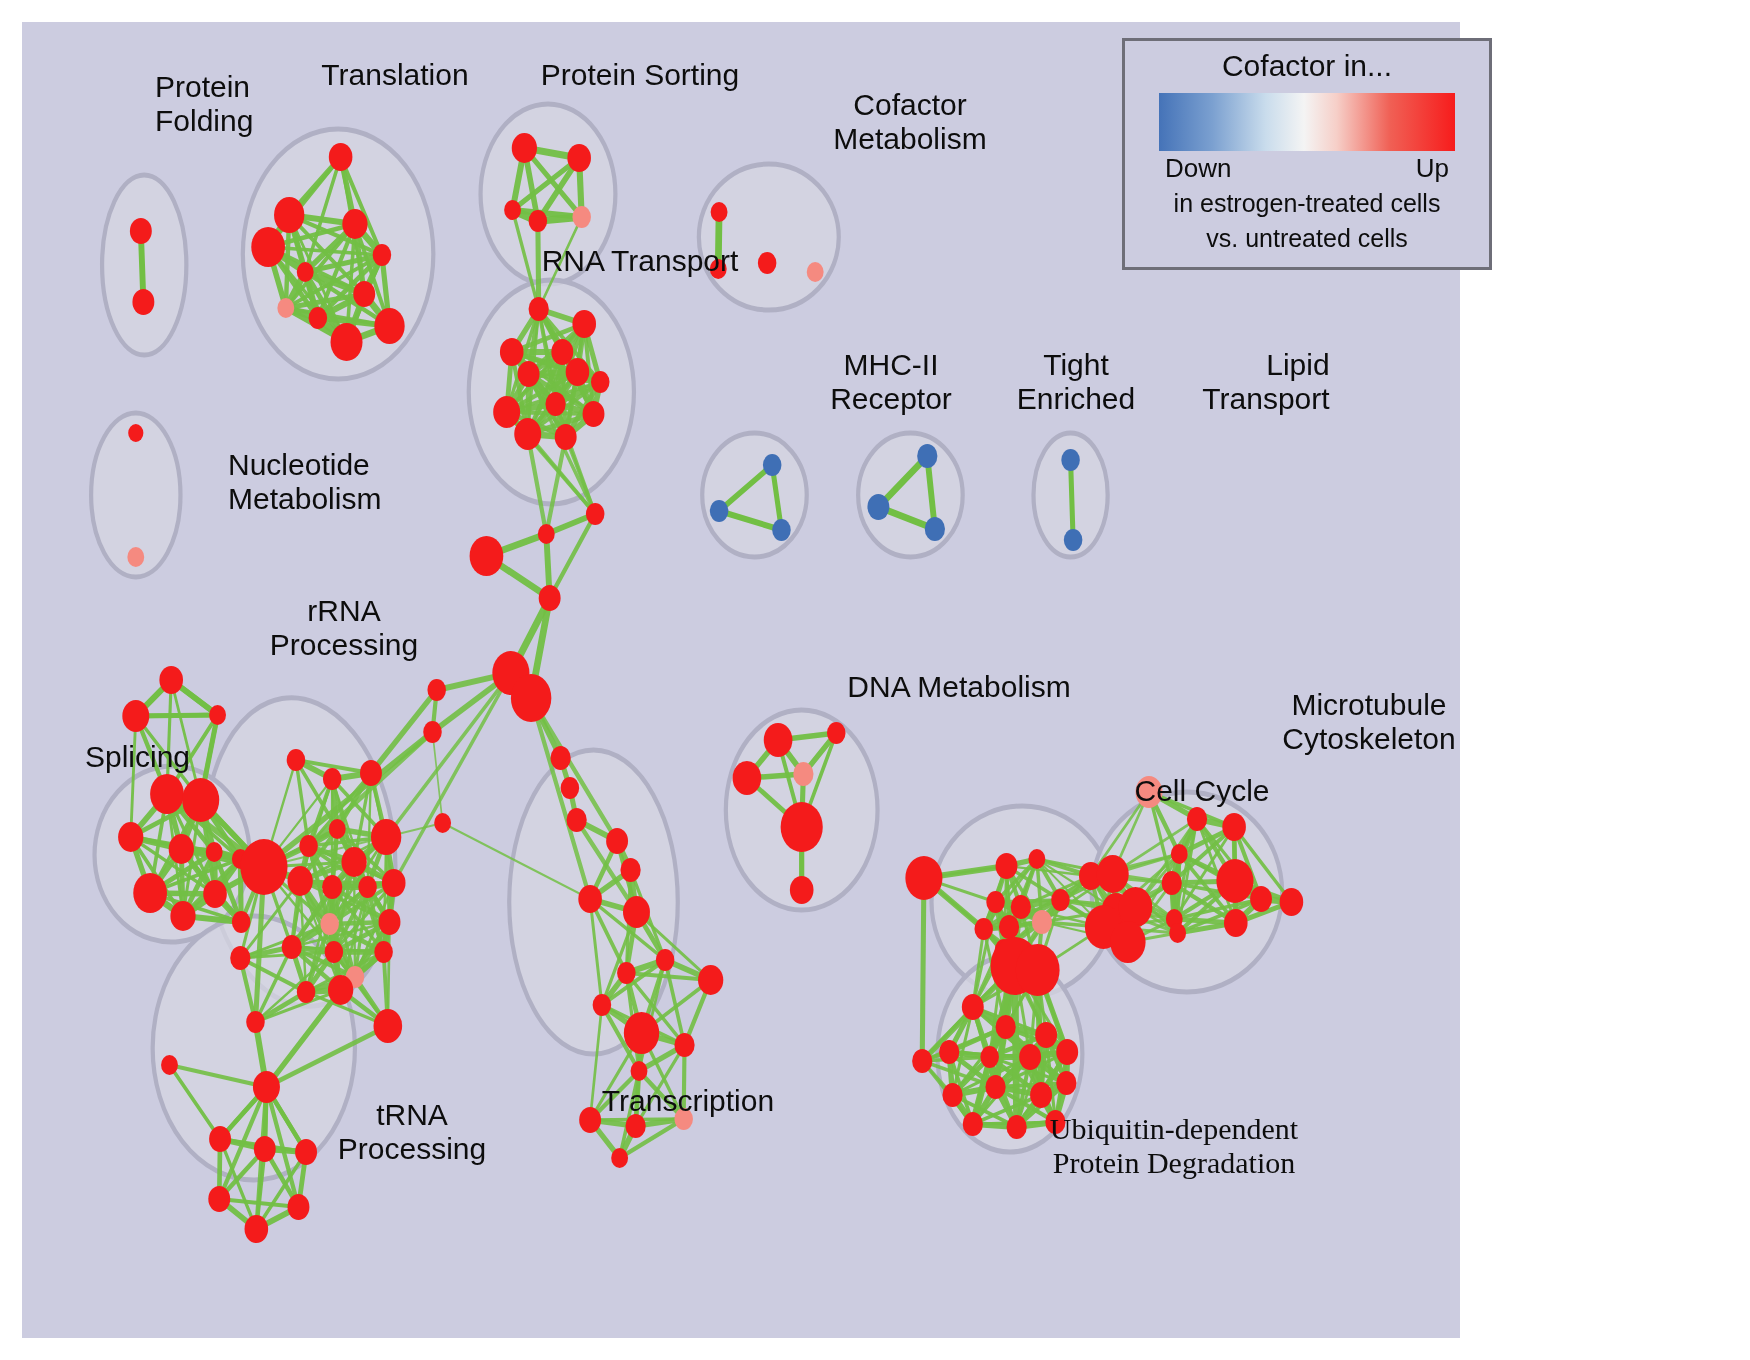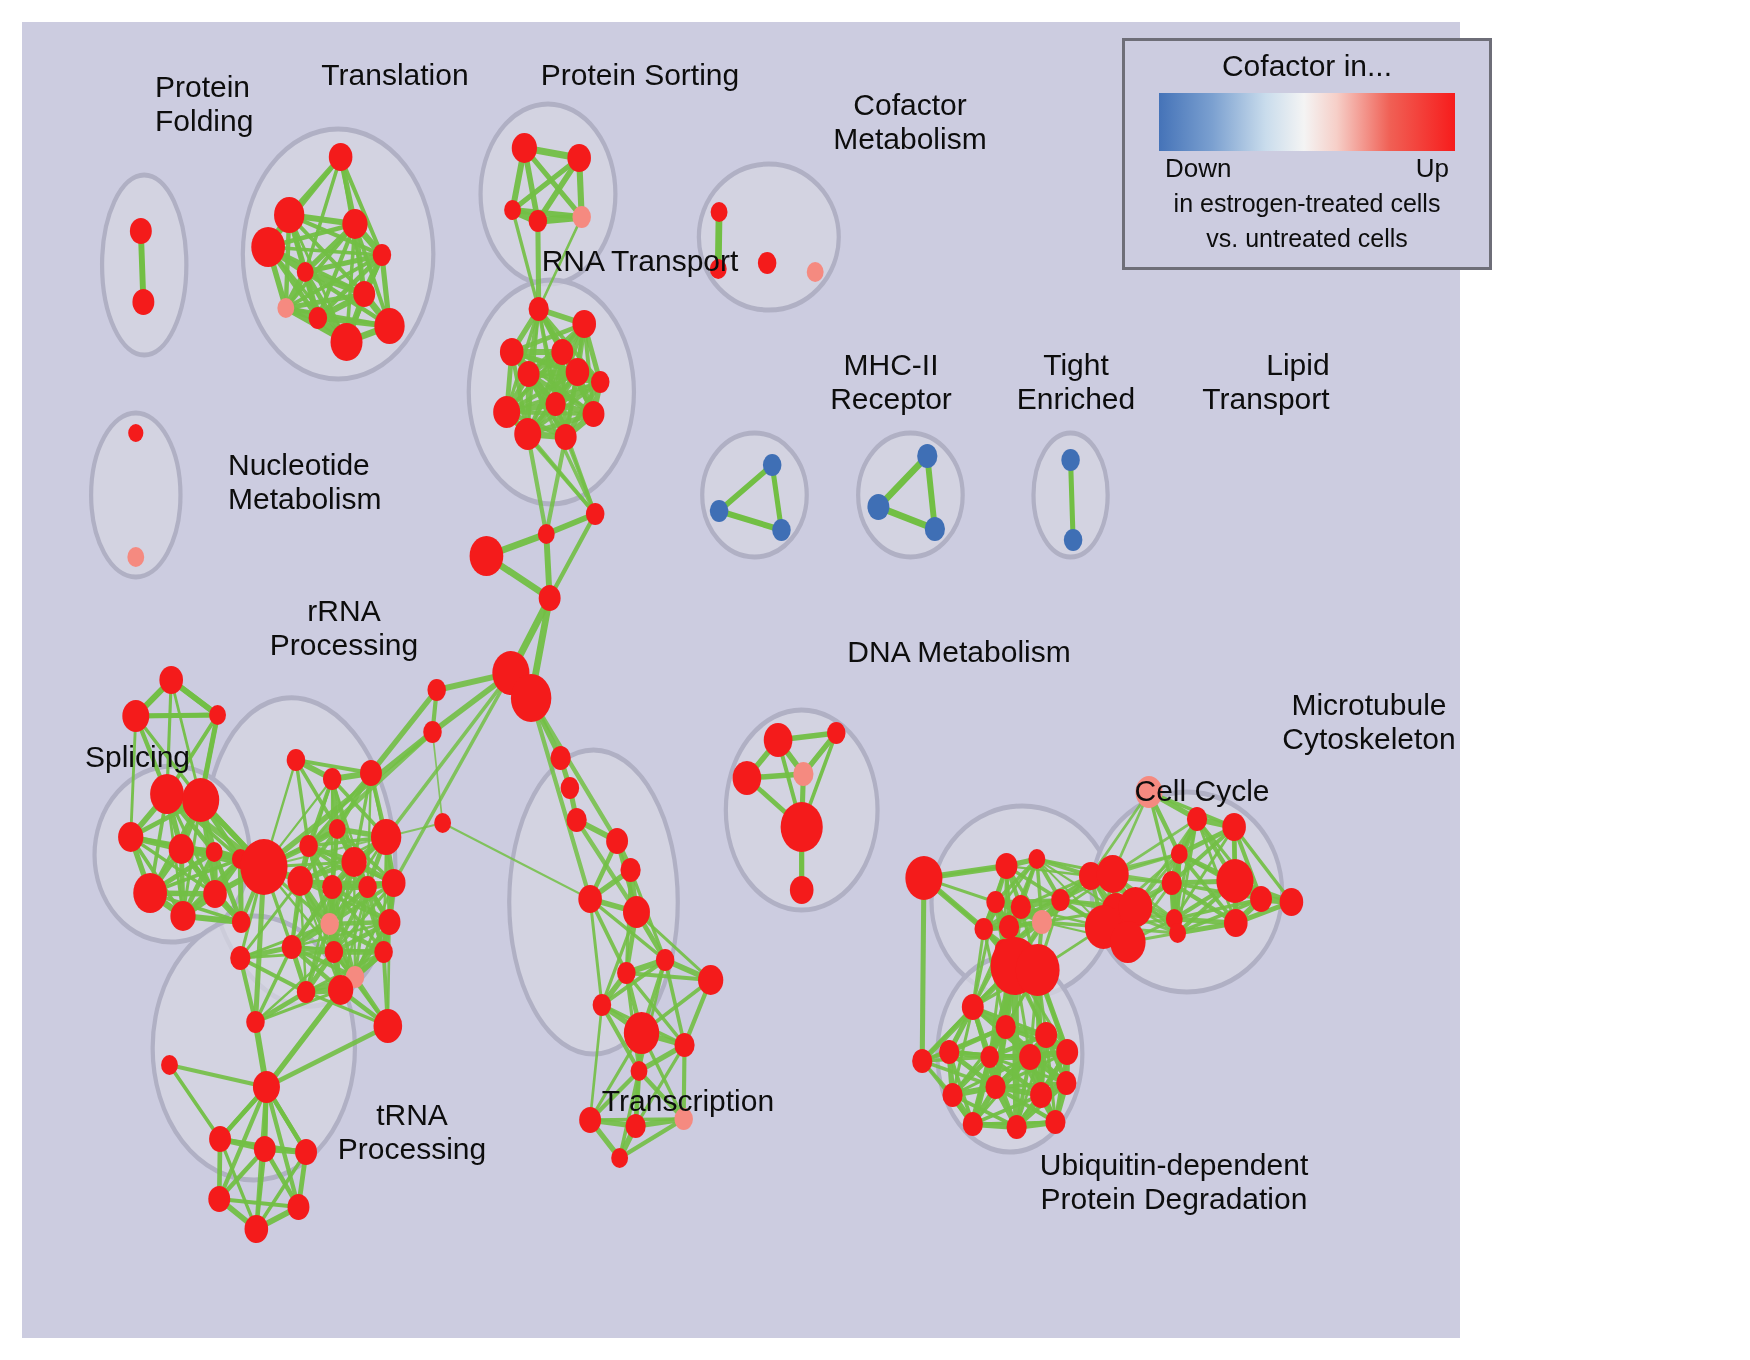--- a/index.html
+++ b/index.html
@@ -950,28 +950,28 @@
 Metabolism</div>
         <div class="clabel ctr" style="left: 869px; top: 326px;">MHC-II
 Receptor</div>
         <div class="clabel ctr" style="left: 1054px; top: 326px;">Tight
 Enriched</div>
         <div class="clabel ctr" style="left: 1244px; top: 326px; text-align: right;">Lipid
 Transport</div>
         <div class="clabel ctr" style="left: 322px; top: 572px;">rRNA
 Processing</div>
         <div class="clabel left" style="left: 63px; top: 718px;">Splicing</div>
-        <div class="clabel ctr" style="left: 937px; top: 613px;">DNA Metabolism</div>
+        <div class="clabel ctr" style="left: 937px; top: 648px;">DNA Metabolism</div>
         <div class="clabel ctr" style="left: 1347px; top: 666px;">Microtubule
 Cytoskeleton</div>
         <div class="clabel ctr" style="left: 1180px; top: 752px;">Cell Cycle</div>
         <div class="clabel ctr" style="left: 666px; top: 1062px;">Transcription</div>
         <div class="clabel ctr" style="left: 390px; top: 1076px;">tRNA
 Processing</div>
-        <div class="clabel ctr" style="left: 1152px; top: 1126px;">Ubiquitin-dependent
+        <div class="clabel ctr" style="left: 1152px; top: 1090px; font-family: Liberation Serif, serif;">Ubiquitin-dependent
 Protein Degradation</div>
       </div>
 
     <div id="legend" style="left:1100px;top:16px;width:370px;height:232px;">
       <div class="ltitle">Cofactor in...</div>
       <div class="bar"></div>
       <div class="ends">
         <span>Down</span>
         <span>Up</span>
       </div>

